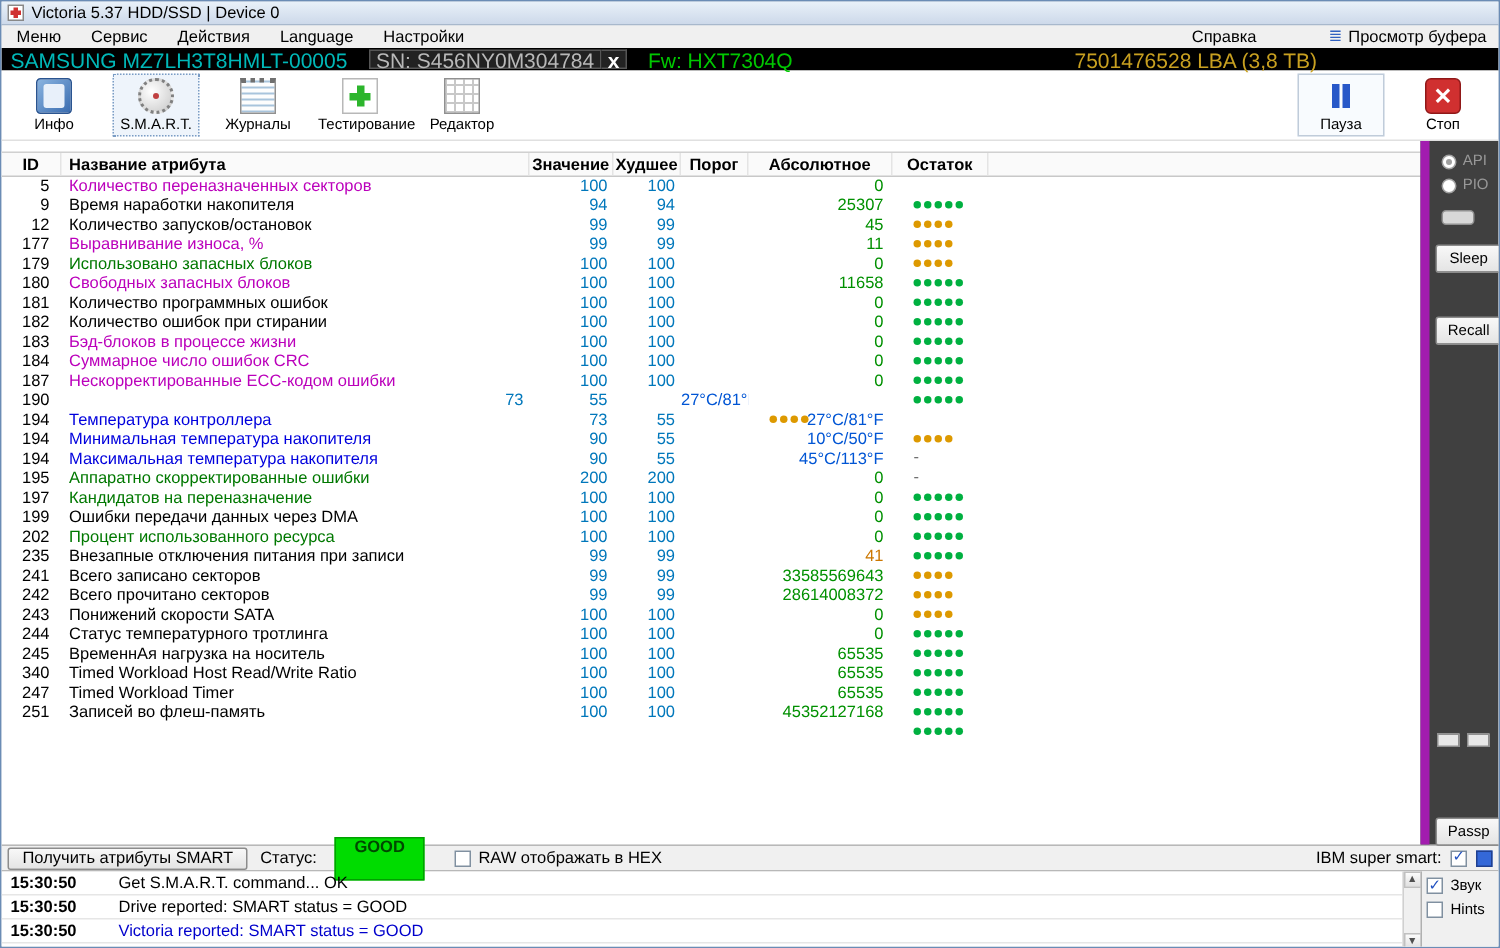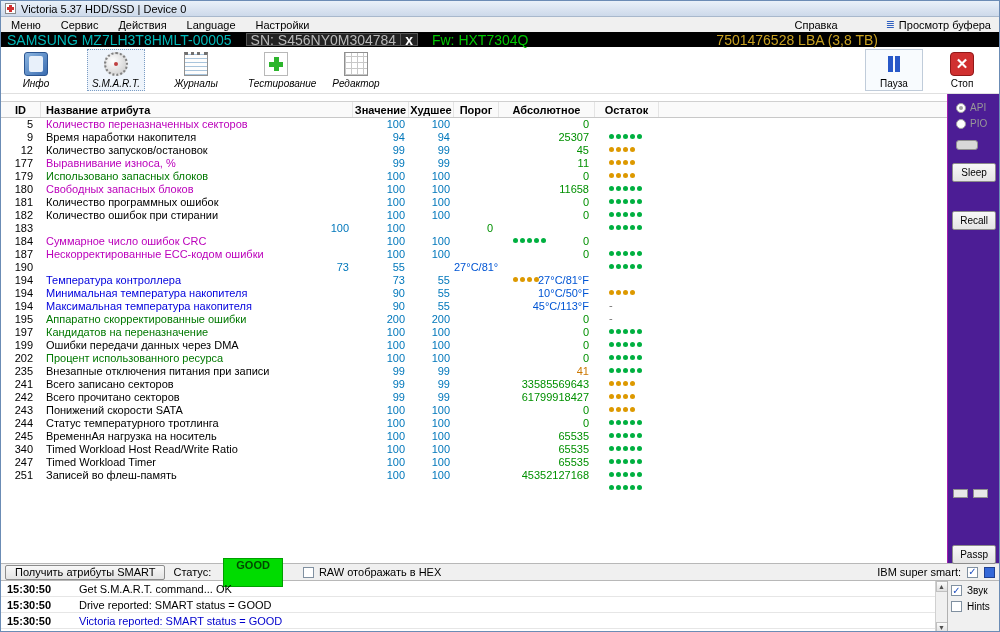--- a/index.html
+++ b/index.html
@@ -26,21 +26,21 @@
   
   .devicebar { height:15px; background:#000; display:flex; align-items:center; font-size:14px; padding:0 6px; }
   .dev-model { color:#00b8b8; margin-right:14px; }
   .dev-sn { color:#b8b8b8; background:#222; border:1px solid #555; padding:0 4px; height:13px; display:flex; align-items:center; }
   .dev-x { color:#fff; font-weight:bold; background:#222; border:1px solid #555; border-left:none; padding:0 4px; height:13px; display:flex; align-items:center; cursor:default; }
   .dev-fw { color:#00c800; margin-left:14px; }
   .dev-cap { color:#c8a020; margin-left:auto; margin-right:115px; }
 
   
   .toolbar { height:47px; background:#fff; border-bottom:1px solid #e0e0e0; display:flex; align-items:center; padding:0 6px; }
-  .toolbar-left { display:flex; gap:22px;font-style:italic; }
+  .toolbar-left { display:flex; gap:10px; }
   .tbtn { width:58px; text-align:center; cursor:default; padding:1px 0; border:1px solid transparent; }
   .tbtn.active { border:1px dotted #7a9cc4; background:#eef4fb; }
   .tlabel { font-size:10px; display:block; }
   .ticon { width:24px; height:24px; display:block; margin:1px auto 2px; position:relative; }
   .info-book-icon { background:linear-gradient(135deg,#8ab4e0,#3a6cb0); border-radius:3px; border:1px solid #2a5490; }
   .info-book-icon::after { content:''; position:absolute; left:4px; top:3px; right:4px; bottom:3px; background:#e8f0fa; border-radius:2px; }
   .smart-icon { border-radius:50%; background:radial-gradient(circle at 35% 35%, #ffffff, #c8c8c8); border:2px dotted #808080; }
   .smart-icon::after { content:''; position:absolute; left:8px; top:8px; width:4px; height:4px; border-radius:50%; background:#c04040; }
   .journals-icon { background:#fdfdfd; border:1px solid #909090; border-top:3px dotted #707070;
     background-image:repeating-linear-gradient(#fdfdfd 0 3px, #a8c4dc 3px 4px); }
@@ -76,21 +76,21 @@
   .td.c5 { text-align:right; padding-right:6px; }
   .td.c6 { padding-left:14px; display:flex; align-items:center; }
   .n-black{color:#000;} .n-magenta{color:#bb00bb;} .n-green{color:#007800;} .n-blue{color:#0000dd;}
   .v { color:#0077bb; } .t { color:#c07800; }
   .a-green{color:#009000;} .a-blue{color:#0055d4;} .a-orange{color:#cc7700;}
   .dot { display:inline-block; width:5px; height:5px; border-radius:50%; margin-right:2px; }
   .dot.green{ background:#00b040; } .dot.orange{ background:#dd9900; }
   .dash { color:#707070; }
 
   
-  .sidepanel { width:52px; background:#4c1d95; border-left:1px solid #a21caf; position:relative; font-size:10px; }
+  .sidepanel { width:52px; background:#404040; border-left:6px solid #a21caf; position:relative; font-size:10px; }
   .radio { position:absolute; left:8px; display:flex; align-items:center; gap:4px; color:#989898; }
   .radio.r-api { top:8px; } .radio.r-pio { top:24px; }
   .rb { width:10px; height:10px; border-radius:50%; border:1px solid #a0a0a0; background:#fff; position:relative; }
   .rb.sel::after { content:''; position:absolute; left:2px; top:2px; width:4px; height:4px; border-radius:50%; background:#a0a0a0; }
   .lcd { position:absolute; left:8px; top:46px; width:22px; height:10px; background:#d8d8d8; border:1px solid #909090; border-radius:3px; }
   .sbtn { position:absolute; left:4px; width:44px; height:19px; font-size:10px; font-family:"Liberation Sans",sans-serif;
     background:linear-gradient(#f8f8f8,#e4e4e4); border:1px solid #8c8c8c; border-radius:2px; }
   .sbtn.b-sleep { top:69px; } .sbtn.b-recall { top:117px; } .sbtn.b-passp { top:451px; }
   .mini-rects { position:absolute; left:5px; top:395px; display:flex; gap:5px; }
   .mini-rects span { width:15px; height:9px; background:#e8e8e8; border:1px solid #909090; display:inline-block; }
@@ -330,20 +330,21 @@
               <i class="dot green"></i>
               <i class="dot green"></i>
               <i class="dot green"></i>
               <i class="dot green"></i>
               <i class="dot green"></i>
             </div>
             <div class="td c7"></div>
           </div>
           <div class="trow">
             <div class="td c0">183</div>
+            <div class="td c1 n-magenta">Бэд-блоков в процессе жизни</div>
             <div class="td c2 v">100</div>
             <div class="td c3 v">100</div>
             <div class="td c4 t">10</div>
             <div class="td c5 a-green">0</div>
             <div class="td c6">
               <i class="dot green"></i>
               <i class="dot green"></i>
               <i class="dot green"></i>
               <i class="dot green"></i>
               <i class="dot green"></i>
@@ -528,21 +529,21 @@
               <i class="dot orange"></i>
             </div>
             <div class="td c7"></div>
           </div>
           <div class="trow">
             <div class="td c0">242</div>
             <div class="td c1 n-black">Всего прочитано секторов</div>
             <div class="td c2 v">99</div>
             <div class="td c3 v">99</div>
             <div class="td c4 t">0</div>
-            <div class="td c5 a-green">61799918427</div>
+            <div class="td c5 a-green">28614008372</div>
             <div class="td c6">
               <i class="dot orange"></i>
               <i class="dot orange"></i>
               <i class="dot orange"></i>
               <i class="dot orange"></i>
             </div>
             <div class="td c7"></div>
           </div>
           <div class="trow">
             <div class="td c0">243</div>

